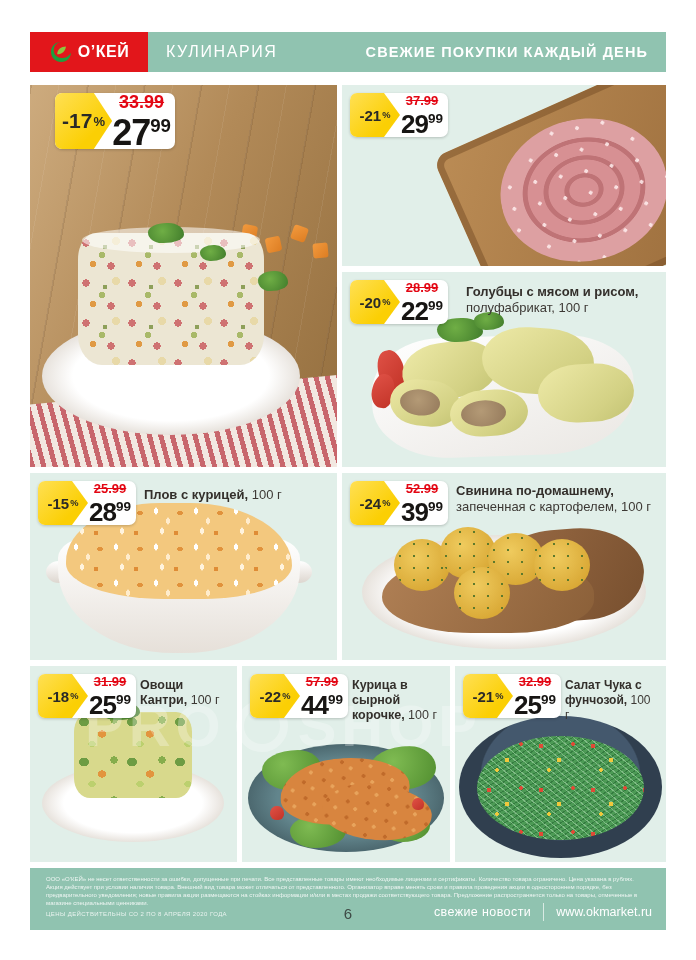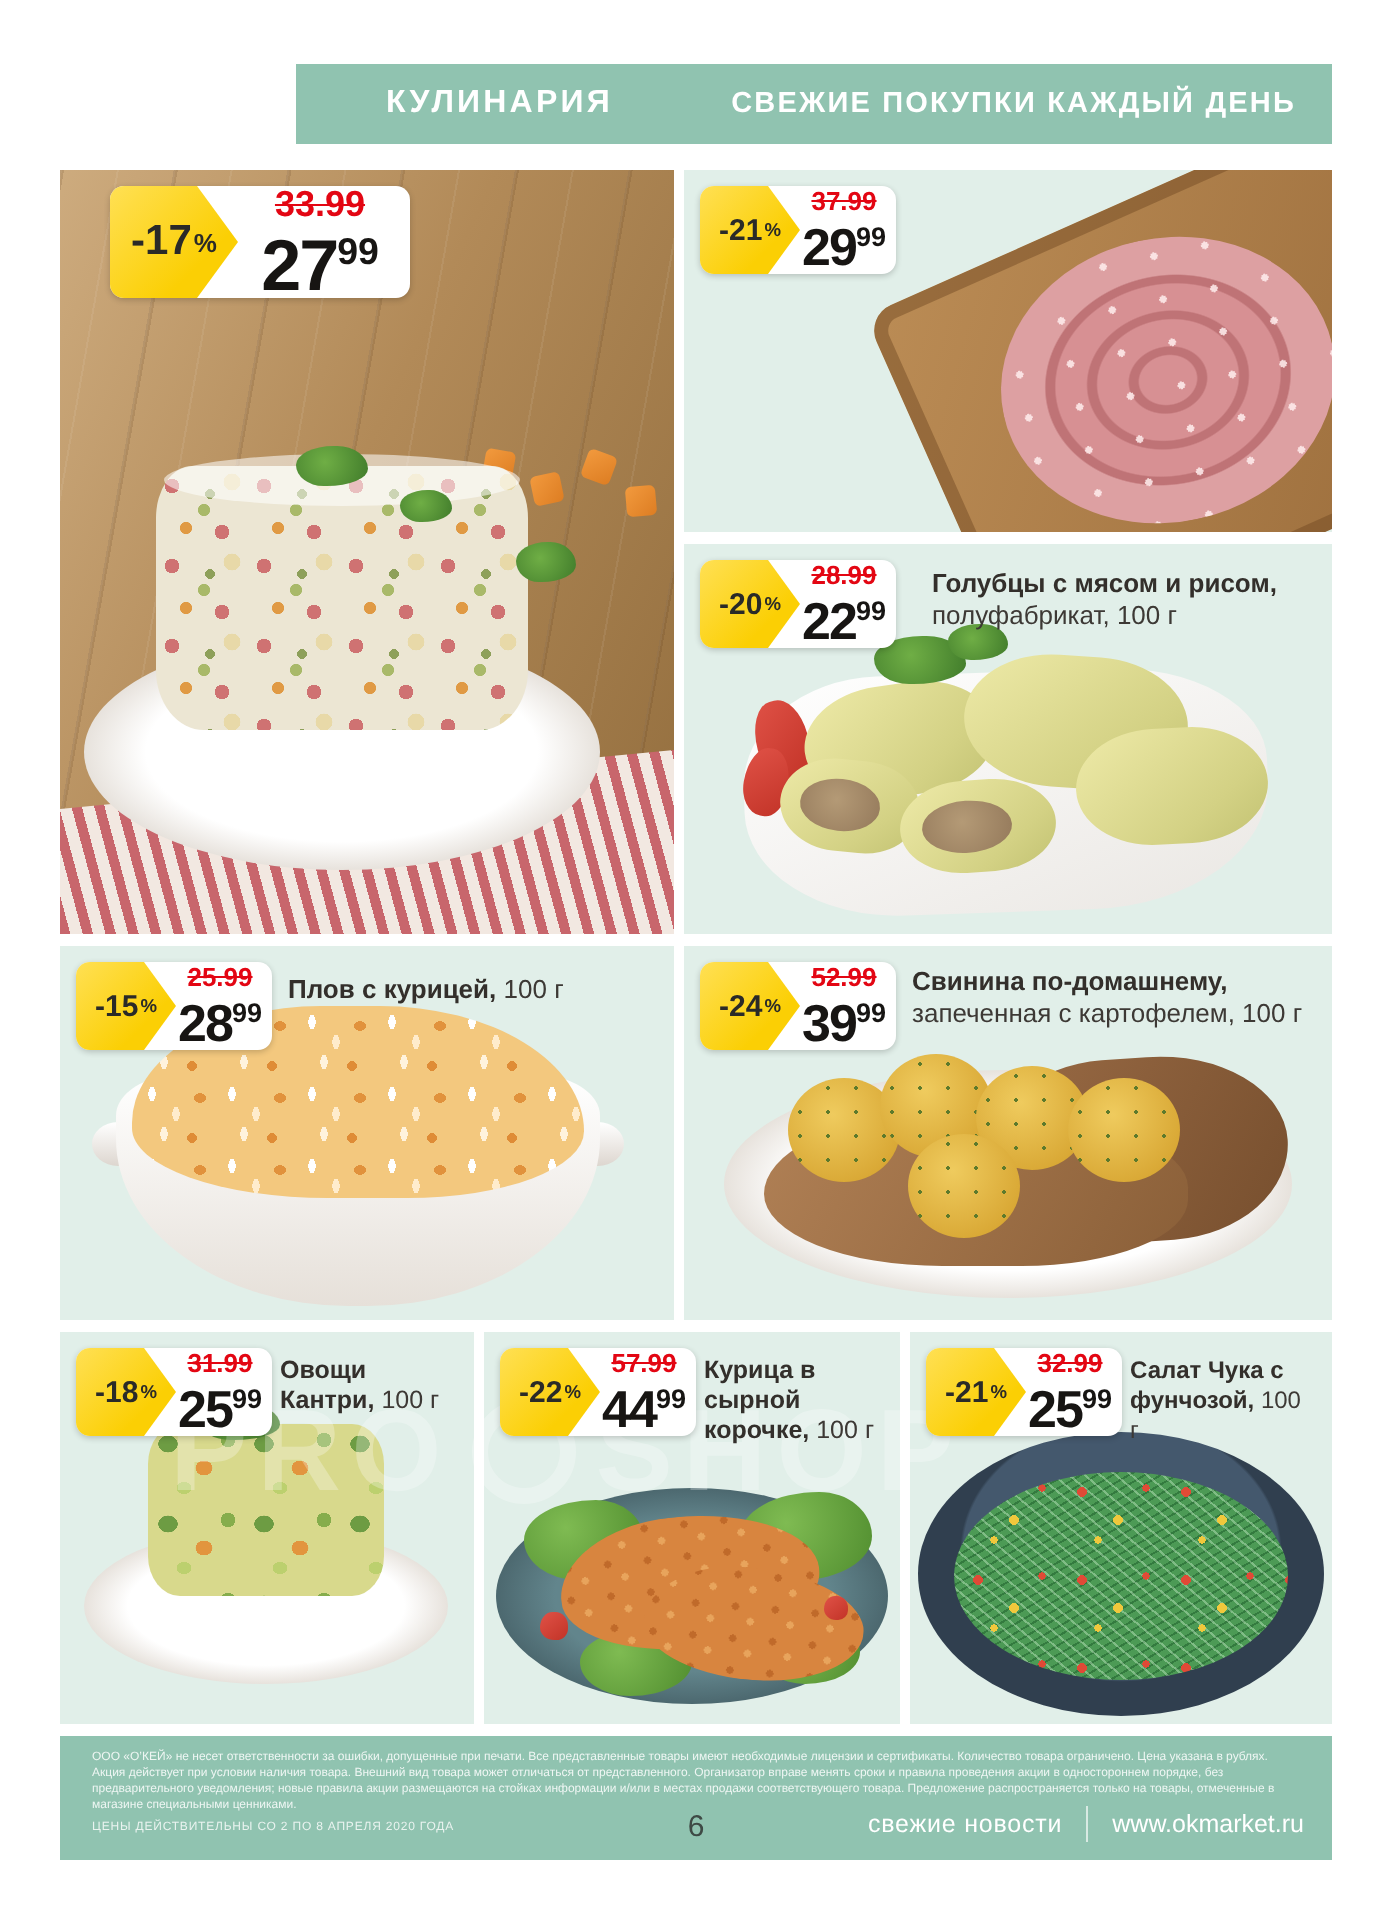--- a/index.html
+++ b/index.html
@@ -5,21 +5,21 @@
   * { margin:0; padding:0; box-sizing:border-box; }
   body { background:#888; font-family:"Liberation Sans", sans-serif; }
   .page { position:relative; width:696px; height:960px; background:#fff; margin:0 auto; overflow:hidden; }
 
   
   .logo-box { position:absolute; left:30px; top:32px; width:118px; height:40px; background:#e2161b;
               display:flex; align-items:center; justify-content:center; gap:5px; z-index:8; }
   .logo-text { color:#fff; font-weight:bold; font-size:16px; letter-spacing:.5px; }
   .header-bar { position:absolute; left:148px; top:32px; width:518px; height:40px; background:#90c3b0;
                 display:flex; align-items:center; justify-content:space-between; padding:0 18px; z-index:8; }
-  .section-title { color:#fff; font-weight:bold; font-size:16px; letter-spacing:1.6px;margin-left:27px; }
+  .section-title { color:#fff; font-weight:normal; font-size:16px; letter-spacing:1.6px; }
   .slogan { color:#fff; font-weight:bold; font-size:14.5px; letter-spacing:1.1px; }
 
   
   .tile { position:absolute; background:#e1efe9; overflow:hidden; }
   .t1 { left:30px;  top:85px;  width:307px; height:382px;
         background:
           repeating-linear-gradient(100deg, rgba(80,48,20,.15) 0 2px, transparent 2px 56px),
           repeating-linear-gradient(100deg, rgba(255,255,255,.07) 0 1px, transparent 1px 28px),
           linear-gradient(115deg,#cdab7e 0%,#b28a58 45%,#936e3e 100%); }
   .t2 { left:342px; top:85px;  width:324px; height:181px; }
@@ -38,21 +38,21 @@
                 clip-path:polygon(0 0,68% 0,100% 50%,68% 100%,0 100%); }
   .badge .pc { font-size:62%; margin-left:1px; }
   .badge .prices { flex:1; display:flex; flex-direction:column; align-items:center; justify-content:center; padding-right:4px; }
   .old { color:#e30613; font-weight:bold; text-decoration:line-through; }
   .new { color:#171513; font-weight:bold; letter-spacing:-1px; }
   .new sup { font-size:52%; letter-spacing:0; }
   .badge.small { width:98px; height:44px; left:8px; top:8px; }
   .badge.small .arr { width:50px; font-size:15px; }
   .badge.small .old { font-size:13px; line-height:13px; }
   .badge.small .new { font-size:26px; line-height:23px; }
-  .badge.big { width:150px; height:56px; left:25px; top:8px; }
+  .badge.big { width:120px; height:56px; left:25px; top:8px; }
   .badge.big .arr { width:64px; font-size:21px; }
   .badge.big .old { font-size:18px; line-height:17px; }
   .badge.big .new { font-size:36px; line-height:30px; }
 
   
   .pname { position:absolute; color:#3d3935; z-index:5; }
   .pname .b { font-weight:bold; color:#332f2b; }
   .n1 { left:28px; top:74px; width:175px; font-size:14px; line-height:17px; }
   .n2 { left:8px;  top:60px; width:165px; font-size:13px; line-height:16px; }
   .n3 { left:124px; top:12px; width:200px; font-size:13px; line-height:16px; }
@@ -194,20 +194,29 @@
   .foot-right { position:absolute; right:14px; bottom:9px; display:flex; align-items:center; gap:12px; }
   .news { color:#fff; font-weight:normal; font-size:12.5px; letter-spacing:.4px;margin-left:28px; }
   .divider { width:1px; height:18px; background:rgba(255,255,255,.65); }
   .site { color:#fff; font-size:12.5px; }
 </style>
 </head>
 <body>
 
 <div class="page">
 
+  <div class="logo-box">
+    <span style="display:inline-flex;">
+      <svg width="24" height="24" viewBox="0 0 24 24">
+        <path d="M12 2 C6 2 2 6.5 2 12 c0 5.8 4.8 10 10 10 7.6 0 10-6.4 10-9.6 0 0-2.4 5.6-8.8 5.6 A8 8 0 0 1 12 2 z" fill="#1f9e3e"></path>
+        <path d="M8.2 14.2 c0-4.8 3.8-7.8 8.8-7.8 -0.8 4.8-3.8 7.8-8.8 7.8 z" fill="#8dc63f"></path>
+      </svg>
+    </span>
+    <span class="logo-text">О’КЕЙ</span>
+  </div>
   <div class="header-bar">
     <span class="section-title">КУЛИНАРИЯ</span>
     <span class="slogan">СВЕЖИЕ ПОКУПКИ КАЖДЫЙ ДЕНЬ</span>
   </div>
 
   <div class="tile t1">
     <div class="art t1-cloth"></div>
     <div class="art carrot" style="left:212px;top:140px;transform:rotate(10deg);"></div>
     <div class="art carrot" style="left:236px;top:152px;transform:rotate(-12deg);"></div>
     <div class="art carrot" style="left:262px;top:141px;transform:rotate(20deg);"></div>

